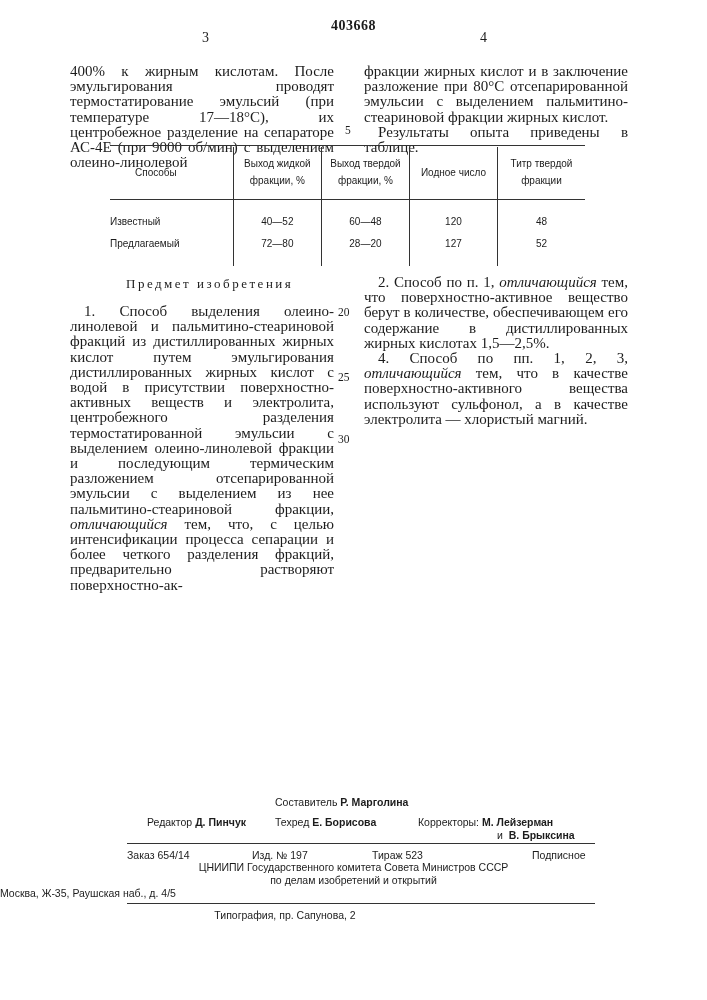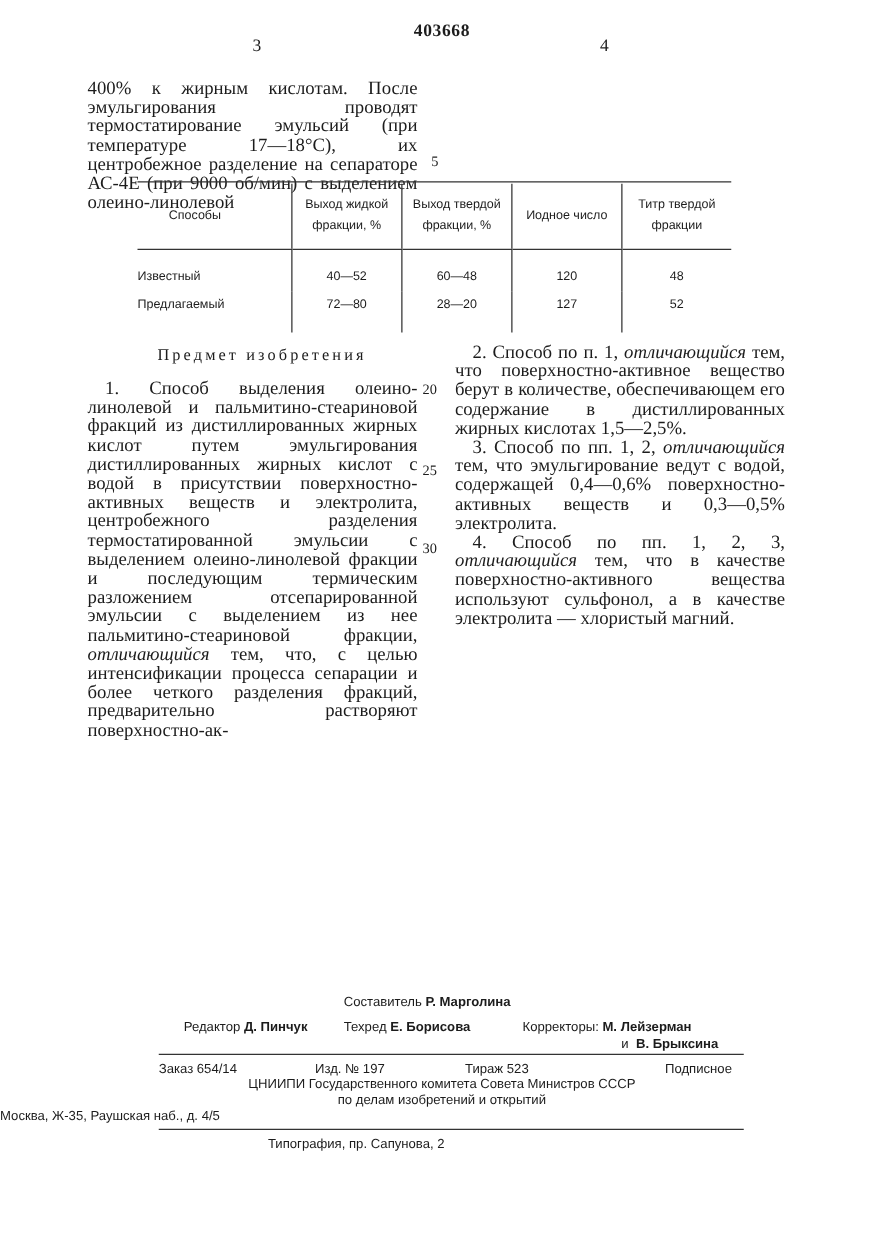--- a/index.html
+++ b/index.html
@@ -32,20 +32,22 @@
 
 <div class="abs patent-num">403668</div>
 <div class="abs colnum" style="left:202px;">3</div>
 <div class="abs colnum" style="left:480px;">4</div>
 
 <div class="abs col" style="left:70px; top:64px; width:264px;">
   <p>400% к жирным кислотам. После эмульгирования проводят термостатирование эмульсий (при температуре 17—18°С), их центробежное разделение на сепараторе АС-4Е (при 9000 об/мин) с выделением олеино-линолевой</p>
 </div>
 <div class="abs lineno" style="left:345px; top:124px;">5</div>
 <div class="abs col" style="left:364px; top:64px; width:264px;">
+  <p>фракции жирных кислот и в заключение разложение при 80°С отсепарированной эмульсии с выделением пальмитино-стеариновой фракции жирных кислот.</p>
+  <p class="ind">Результаты опыта приведены в таблице.</p>
 </div>
 
 <div class="abs hr" style="left:110px; top:145px; width:475px;"></div>
 <table class="abs res" style="left:110px; top:147px; width:475px;">
   <thead>
     <tr>
       <th class="first" style="width:95px; padding-left:25px;">Способы</th>
       <th class="vb" style="width:80px;">Выход жидкой фракции, %</th>
       <th class="vb" style="width:80px;">Выход твердой фракции, %</th>
       <th class="vb" style="width:80px;">Иодное число</th>
@@ -75,21 +77,20 @@
 <div class="abs col" style="left:70px; top:304px; width:264px;">
   <p class="ind"><span>1. Способ выделения олеино-линолевой и пальмитино-стеариновой фракций из дистиллированных жирных кислот путем эмульгирования дистиллированных жирных кислот с водой в присутствии поверхностно-активных веществ и электролита, центробежного разделения термостатированной эмульсии с выделением олеино-линолевой фракции и последующим термическим разложением отсепарированной эмульсии с выделением из нее пальмитино-стеариновой фракции,</span> <span class="em">отличающийся</span> <span>тем, что, с целью интенсификации процесса сепарации и более четкого разделения фракций, предварительно растворяют поверхностно-ак-</span></p>
 </div>
 
 <div class="abs lineno" style="left:338px; top:306px;">20</div>
 <div class="abs lineno" style="left:338px; top:371px;">25</div>
 <div class="abs lineno" style="left:338px; top:433px;">30</div>
 
 <div class="abs col" style="left:364px; top:275px; width:264px;">
   <p class="ind"><span>2. Способ по п. 1,</span> <span class="em">отличающийся</span> <span>тем, что поверхностно-активное вещество берут в количестве, обеспечивающем его содержание в дистиллированных жирных кислотах 1,5—2,5%.</span></p>
-  <p class="ind"><span>3. Способ по пп. 1, 2,</span> <span class="em">отличающийся</span> <span>тем, что эмульгирование ведут с водой, содержащей 0,4—0,6% поверхностно-активных веществ и 0,3—0,5% электролита.</span></p>
   <p class="ind"><span>4. Способ по пп. 1, 2, 3,</span> <span class="em">отличающийся</span> <span>тем, что в качестве поверхностно-активного вещества используют сульфонол, а в качестве электролита — хлористый магний.</span></p>
 </div>
 
 <div class="abs imprint" style="left:275px; top:796px;">
   <span>Составитель</span> <span class="b">Р. Марголина</span>
 </div>
 <div class="abs imprint" style="left:127px; top:816px;padding-left:20px;">
   <span>Редактор</span> <span class="b">Д. Пинчук</span>
 </div>
 <div class="abs imprint" style="left:275px; top:816px;">

